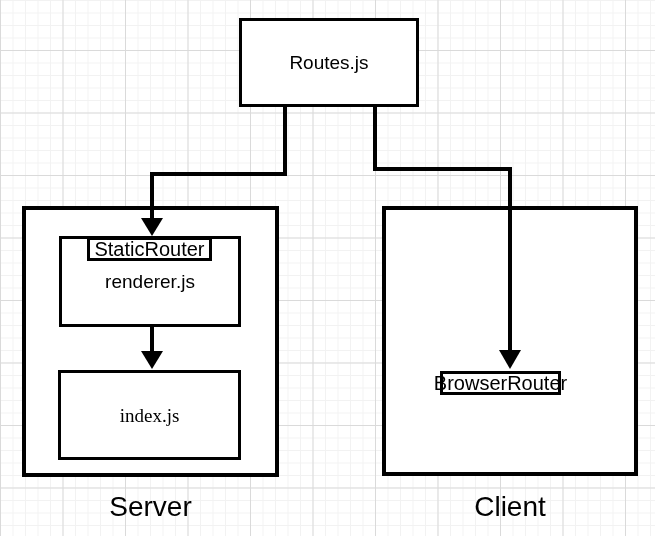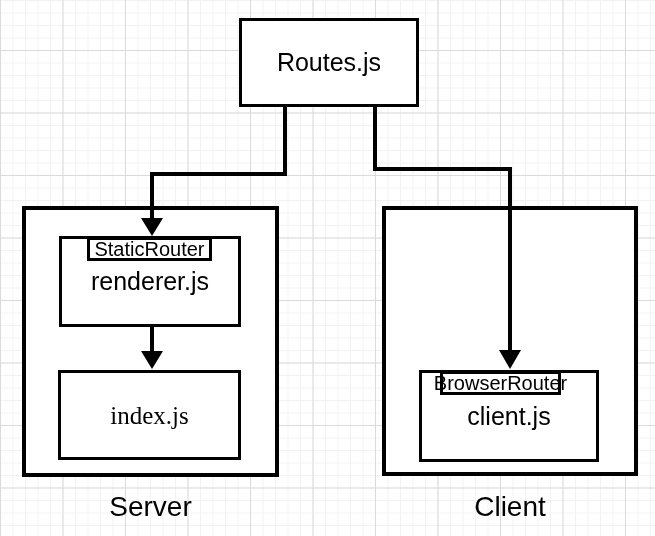--- a/index.html
+++ b/index.html
@@ -40,21 +40,21 @@
     z-index: 1;
   }
   .node {
     position: absolute;
     box-sizing: border-box;
     background: #ffffff;
     border: 3px solid #000000;
     display: flex;
     align-items: center;
     justify-content: center;
-    font-size: 25px;
+    font-size: 19px;
     line-height: 1;
     z-index: 2;
   }
   .tab {
     position: absolute;
     box-sizing: border-box;
     background: #ffffff;
     border: 3px solid #000000;
     display: flex;
     align-items: center;
@@ -114,23 +114,20 @@
     <span>renderer.js</span>
   </div>
   <div class="tab" id="static-tab">
     <span>StaticRouter</span>
   </div>
 
   <div class="node" id="index-box">
     <span>index.js</span>
   </div>
 
-  <div class="node" id="clientjs-box">
-    <span>client.js</span>
-  </div>
   <div class="tab" id="browser-tab">
     <span>BrowserRouter</span>
   </div>
 
   <div class="caption" id="server-caption">Server</div>
   <div class="caption" id="client-caption">Client</div>
 
   <svg class="connector-layer" width="655" height="536" viewBox="0 0 655 536">
 
     <path class="connector" d="M285,107 L285,174 L152,174 L152,220"></path>

